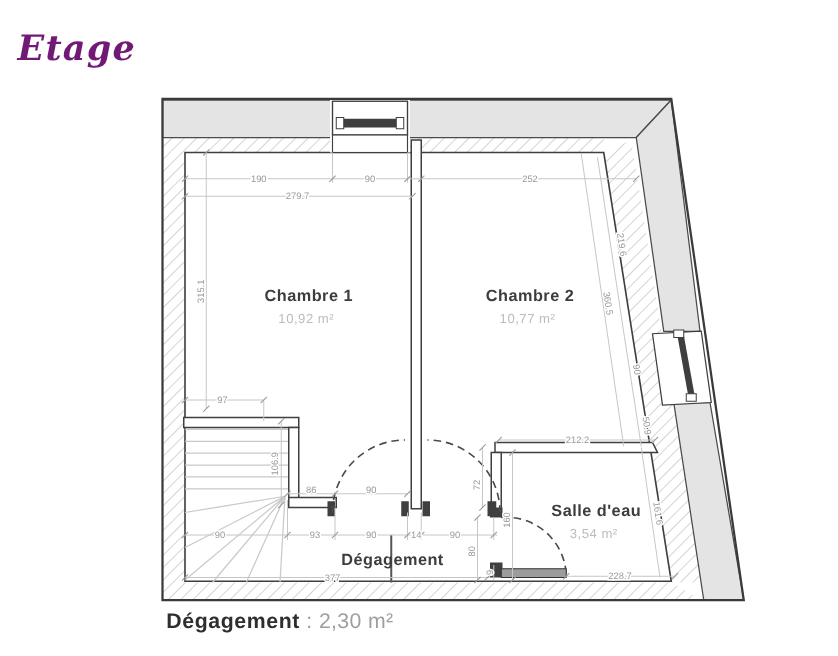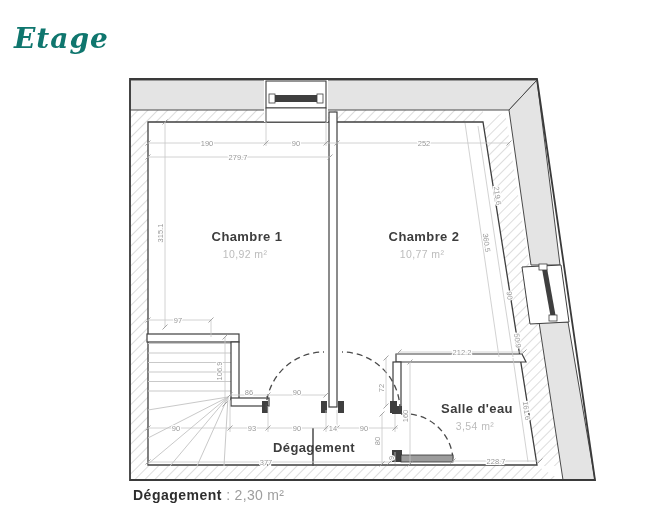--- a/index.html
+++ b/index.html
@@ -1,18 +1,18 @@
 <!DOCTYPE html>
 <html><head>
 <meta charset="utf-8">
 <style>
   html,body{margin:0;padding:0;background:#fff;}
   body{width:670px;height:525px;position:relative;font-family:"Liberation Sans",sans-serif;overflow:hidden;}
-  .title{position:absolute;left:14px;top:22px;font-family:"DejaVu Serif",serif;font-style:italic;font-weight:bold;font-size:28px;color:#0f766e;letter-spacing:1px;}
-  .note{position:absolute;left:133px;top:487px;font-size:14px;color:#9e9e9e;letter-spacing:.3px;}
+  .title{position:absolute;left:14px;top:22px;font-family:"DejaVu Serif",serif;font-style:italic;font-weight:bold;font-size:28px;color:#701a75;letter-spacing:1px;}
+  .note{position:absolute;left:133px;top:487px;font-size:17px;color:#9e9e9e;letter-spacing:.3px;}
   .note b{color:#2e2e2e;font-weight:bold;letter-spacing:.5px;}
   svg{position:absolute;left:0;top:0;}
   svg text{font-family:"Liberation Sans",sans-serif;}
   .dim{font-size:7.5px;fill:#999;paint-order:stroke;stroke:#fff;stroke-width:2.2px;text-anchor:middle;}
   .room-name{font-size:13px;font-weight:bold;fill:#3d3d3d;text-anchor:middle;letter-spacing:.4px;}
   .room-area{font-size:10.5px;fill:#bcbcbc;text-anchor:middle;letter-spacing:.4px;}
   .wall{fill:#e4e4e4;stroke:#4a4a4a;stroke-width:1;}
   .iwall{fill:#fff;stroke:#3f3f3f;stroke-width:1.2;}
   .jamb{fill:#3f3f3f;}
   .dimline{stroke:#c6c6c6;stroke-width:.8;fill:none;}

